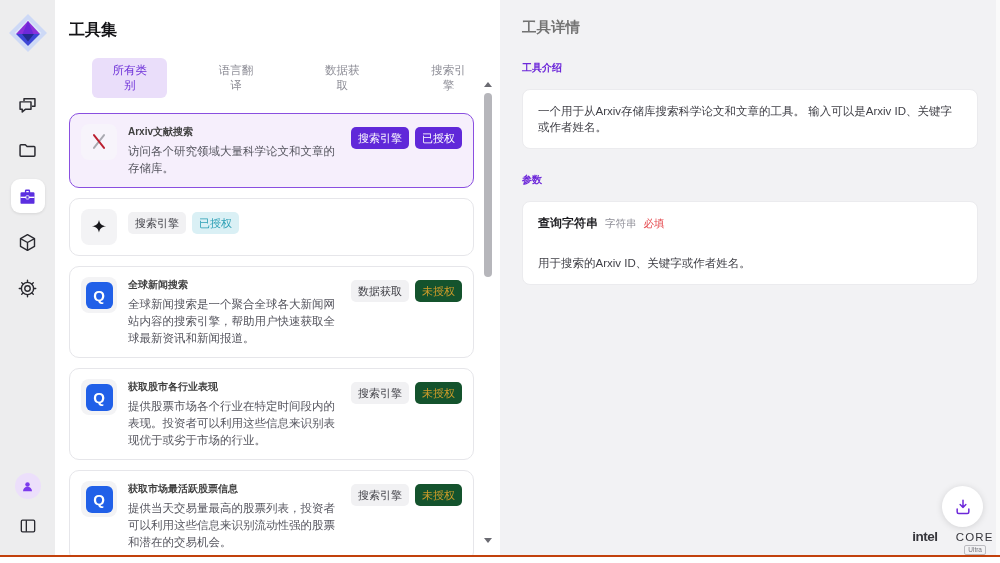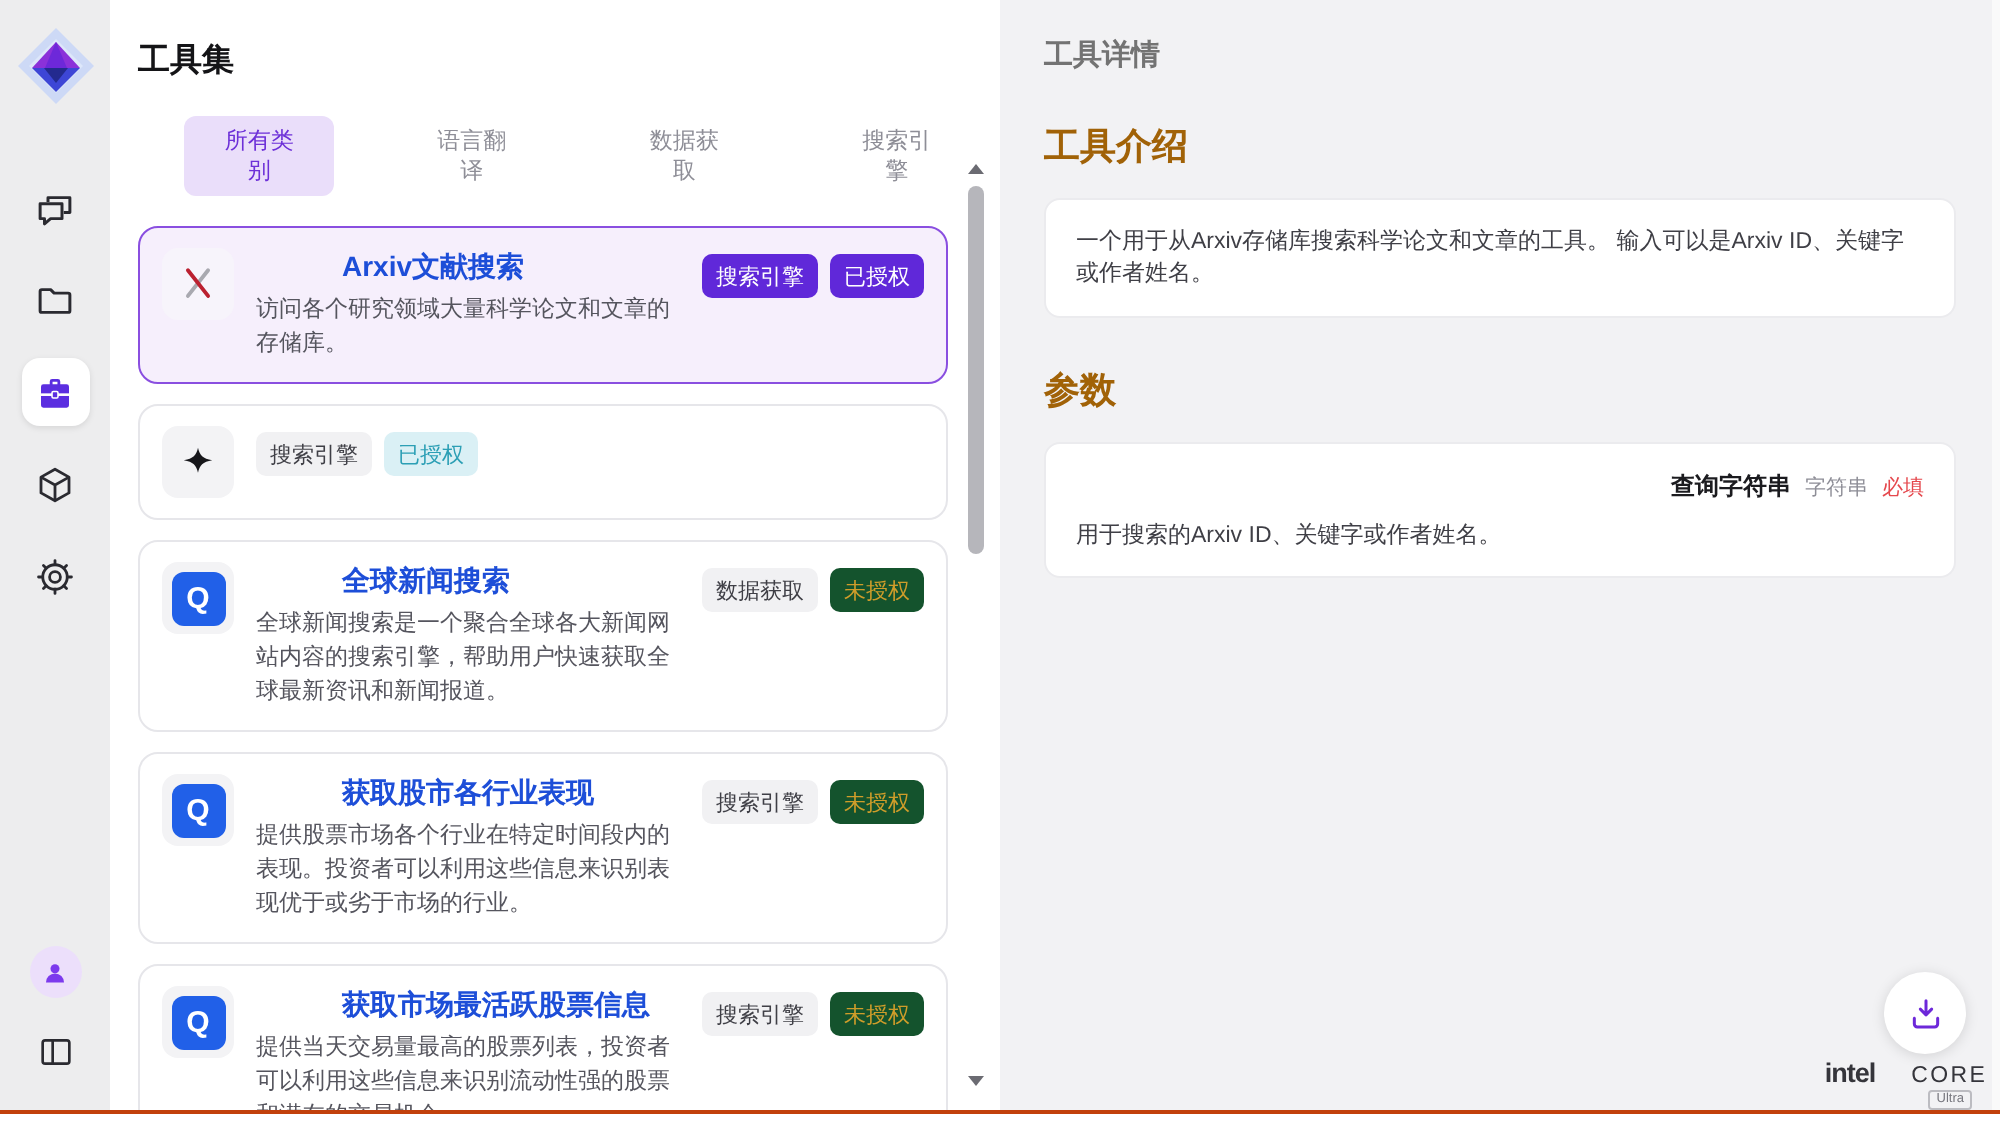--- a/index.html
+++ b/index.html
@@ -29,43 +29,43 @@
   .tab { font-size:11.5px; color:#8e8e97; padding:5px 19px; border-radius:6px; background:transparent; border:none; cursor:pointer; font-family:inherit;margin-left:23px; }
   .tab.active { background:#eadefa; color:#6d30d8; }
 
   .tool-list { flex:1; overflow:hidden; display:flex; flex-direction:column; gap:10px; padding:2px 26px 0 14px; }
   .tool-card { display:flex; gap:11px; padding:10px 11px; border:1px solid #e6e6ea; border-radius:10px; background:#fff; cursor:pointer; flex:none; }
   .tool-card.selected { background:#f6effc; border:1.5px solid #8a4fe0; }
   .tool-icon { width:36px; height:36px; border-radius:8px; background:#f3f3f5; flex:none; display:flex; align-items:center; justify-content:center; }
   .tool-card.selected .tool-icon { background:#f7f4fb; }
   .qtile { width:27px; height:27px; border-radius:6px; background:#2160e8; color:#fff; font-weight:bold; font-size:15px; display:flex; align-items:center; justify-content:center; }
   .tool-text { flex:1; min-width:0; padding-top:1px; }
-  .tool-title { font-size:14px; font-weight:bold; color:#1d4ed8; margin-bottom:4px;margin-left:43px; }
+  .tool-title { font-size:10px; font-weight:bold; color:#404040; margin-bottom:4px; }
   .tool-desc { font-size:11.5px; color:#55555e; line-height:17px; max-width:256px; }
   .tool-badges { display:flex; gap:6px; align-items:flex-start; flex:none; padding-top:3px; }
   .badge { font-size:11px; padding:3.5px 7px; border-radius:5px; white-space:nowrap; }
   .badge.gray   { background:#f1f1f3; color:#3f3f46; }
   .badge.solid  { background:#6028d9; color:#fff; }
   .badge.cyan   { background:#daf0f5; color:#2c9fb5; }
   .badge.yellow { background:#14532d; color:#cf9d2a; }
 
   
   .scrollbar { position:absolute; right:7px; top:82px; bottom:12px; width:10px; }
   .sb-up, .sb-down { position:absolute; left:1px; width:0; height:0; border-left:4px solid transparent; border-right:4px solid transparent; cursor:pointer; }
   .sb-up   { top:0; border-bottom:5px solid #6b6b72; }
   .sb-down { bottom:0; border-top:5px solid #6b6b72; }
   .sb-thumb { position:absolute; top:11px; left:1px; width:8px; height:184px; background:#b6b6bb; border-radius:4px; cursor:grab; }
 
   
   .details-panel { flex:1; background:#f2f2f4; padding:18px 22px; position:relative; }
   .details-title { font-size:14.5px; font-weight:bold; color:#737373; margin-bottom:24px; }
-  .section-heading { font-size:18px; font-weight:bold; color:#a16207; margin-bottom:14px; }
+  .section-heading { font-size:10px; font-weight:bold; color:#6d28d9; margin-bottom:14px; }
   .intro-box { background:#fff; border:1px solid #ebebee; border-radius:8px; padding:13px 15px; font-size:11.5px; color:#3f3f46; line-height:16px; margin-bottom:24px; }
   .param-box { background:#fff; border:1px solid #ebebee; border-radius:8px; padding:13px 15px; }
-  .param-head { display:flex; align-items:baseline; gap:7px; margin-bottom:8px;justify-content:flex-end; }
+  .param-head { display:flex; align-items:baseline; gap:7px; margin-bottom:24px; }
   .param-name { font-size:12px; font-weight:bold; color:#1b1b1f; }
   .param-type { font-size:10.5px; color:#8e8e97; }
   .param-required { font-size:10.5px; color:#e5484d; }
   .param-desc { font-size:11.5px; color:#3f3f46; }
   .right-edge { position:absolute; right:0; top:0; width:4px; height:100%; background:#fafafa; }
 
   
   .download-btn { position:absolute; right:17px; bottom:36px; width:41px; height:41px; border-radius:50%; background:#fff; border:none; box-shadow:0 1px 7px rgba(0,0,0,.13); display:flex; align-items:center; justify-content:center; cursor:pointer; }
   .brand { position:absolute; right:12px; bottom:8px; width:70px; }
   .brand-row { display:flex; align-items:baseline; gap:18px; justify-content:center; }

